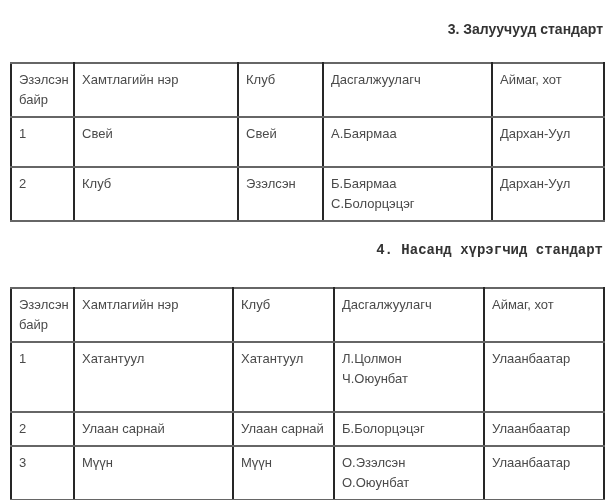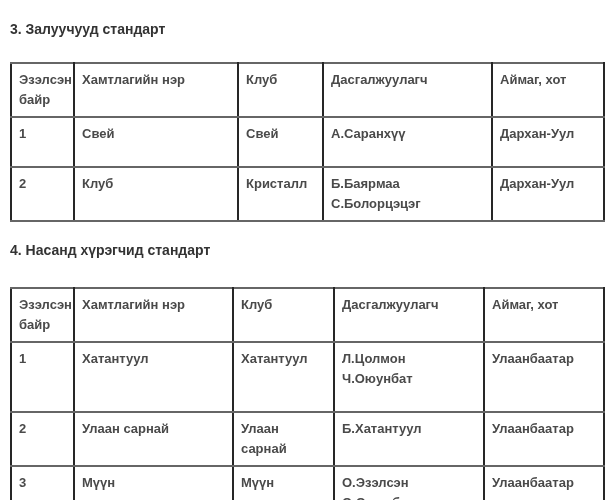--- a/index.html
+++ b/index.html
@@ -11,28 +11,28 @@
     height: 500px;
     background: #ffffff;
     position: relative;
     font-family: "Liberation Sans", sans-serif;
     overflow: hidden;
   }
   .section-title {
     position: absolute;
     left: 10px;
     width: 593px;
-    text-align: left;
+    text-align: right;
     font-size: 14px;
     font-weight: bold;
     color: #333333;
     line-height: 16px;
   }
   #title-0 { top: 21px; }
-  #title-1 { top: 242px; }
+  #title-1 { top: 242px; font-family: Liberation Mono, monospace; }
 
   table.standings {
     position: absolute;
     left: 10px;
     width: 593px;
     border-collapse: collapse;
     table-layout: fixed;
   }
   #table-0 { top: 62px; }
   #table-1 { top: 287px; }
@@ -42,21 +42,20 @@
     border-bottom: 2px solid #666666;
     border-left: 2px solid #262626;
     border-right: 2px solid #262626;
     vertical-align: top;
     padding: 6px 7px;
     font-size: 13px;
     line-height: 20px;
     color: #4a4a4a;
     white-space: pre-line;
     overflow: hidden;
-    font-weight: bold;
   }
 
   
   #table-0 tr:nth-child(1) { height: 51px; }
   #table-0 tr:nth-child(2) { height: 50px; }
   #table-0 tr:nth-child(3) { height: 52px; }
 
   #table-1 tr:nth-child(1) { height: 50px; }
   #table-1 tr:nth-child(2) { height: 70px; }
   #table-1 tr:nth-child(3) { height: 31px; }
@@ -94,27 +93,27 @@
       <td>Эзэлсэн байр</td>
       <td>Хамтлагийн нэр</td>
       <td>Клуб</td>
       <td>Дасгалжуулагч</td>
       <td>Аймаг, хот</td>
     </tr>
     <tr>
       <td>1</td>
       <td>Свей</td>
       <td>Свей</td>
-      <td>А.Саранхүү</td>
+      <td>А.Баярмаа</td>
       <td>Дархан-Уул</td>
     </tr>
     <tr>
       <td>2</td>
       <td>Клуб</td>
-      <td>Кристалл</td>
+      <td>Эзэлсэн</td>
       <td>Б.Баярмаа
 С.Болорцэцэг</td>
       <td>Дархан-Уул</td>
     </tr>
   </tbody>
 </table>
 
 <div id="title-1" class="section-title">4. Насанд хүрэгчид стандарт</div>
 
 <table id="table-1" class="standings">
@@ -138,21 +137,21 @@
       <td>Хатантуул</td>
       <td>Хатантуул</td>
       <td>Л.Цолмон
 Ч.Оюунбат</td>
       <td>Улаанбаатар</td>
     </tr>
     <tr>
       <td>2</td>
       <td>Улаан сарнай</td>
       <td>Улаан сарнай</td>
-      <td>Б.Хатантуул</td>
+      <td>Б.Болорцэцэг</td>
       <td>Улаанбаатар</td>
     </tr>
     <tr>
       <td>3</td>
       <td>Мүүн</td>
       <td>Мүүн</td>
       <td>О.Эзэлсэн
 О.Оюунбат</td>
       <td>Улаанбаатар</td>
     </tr>

